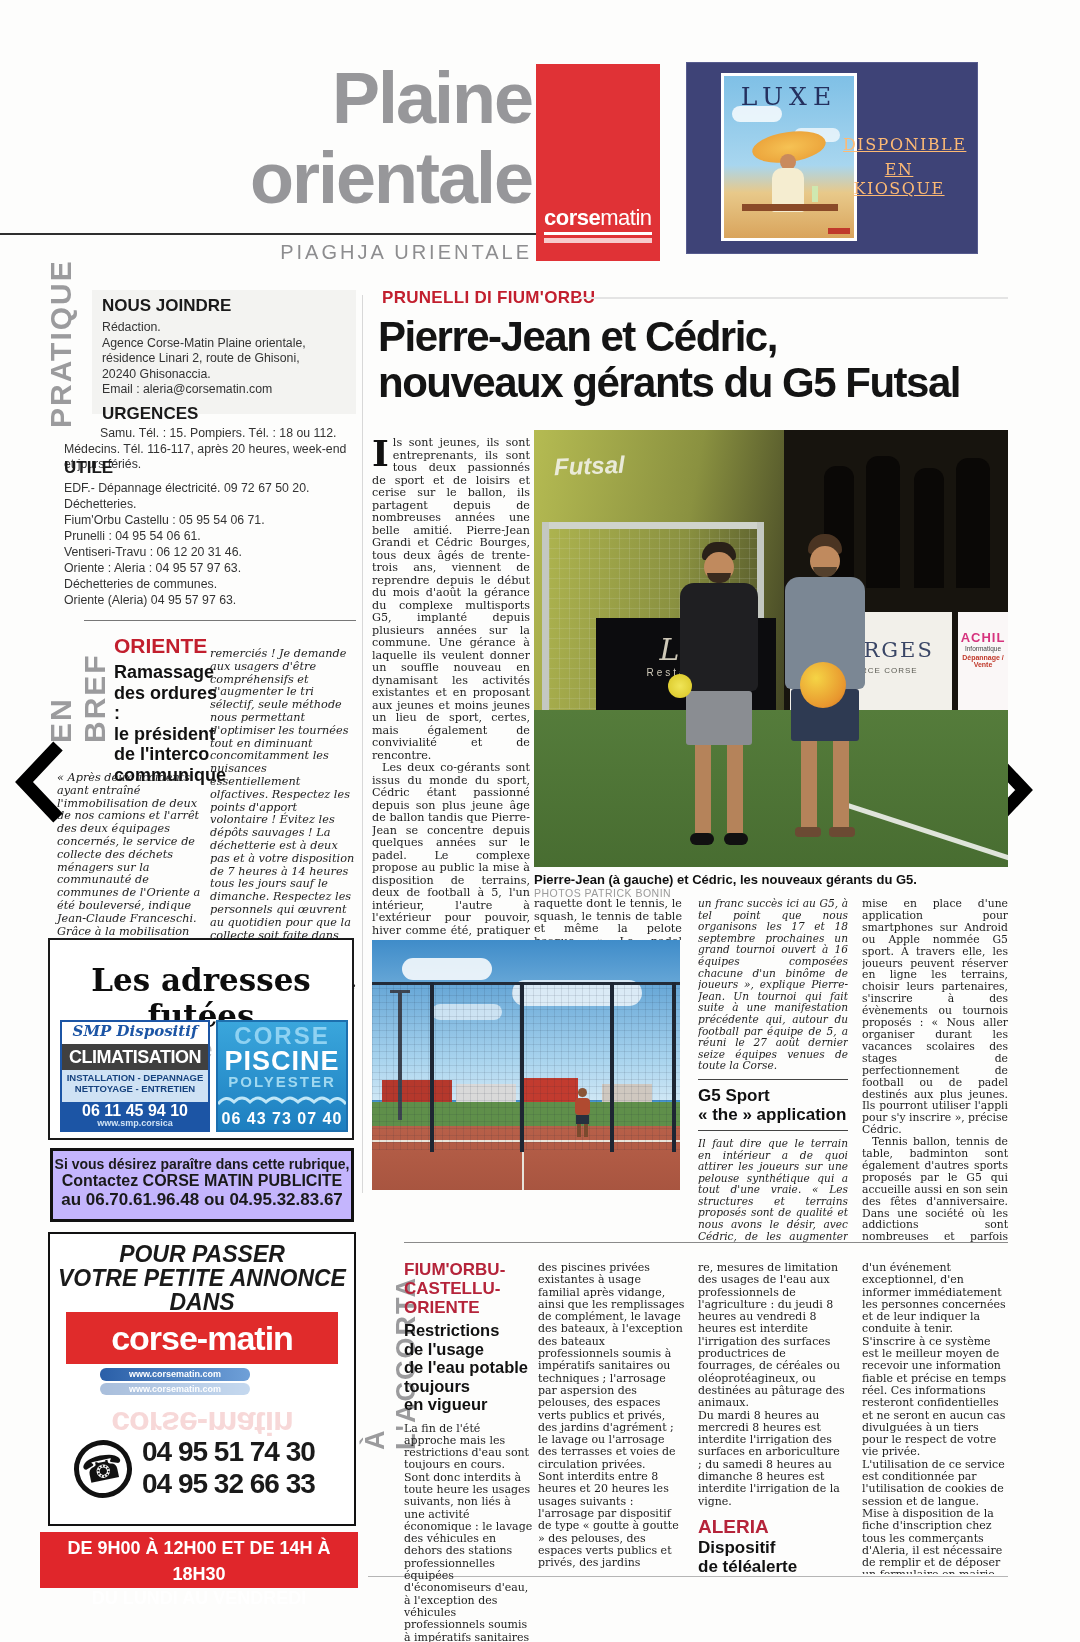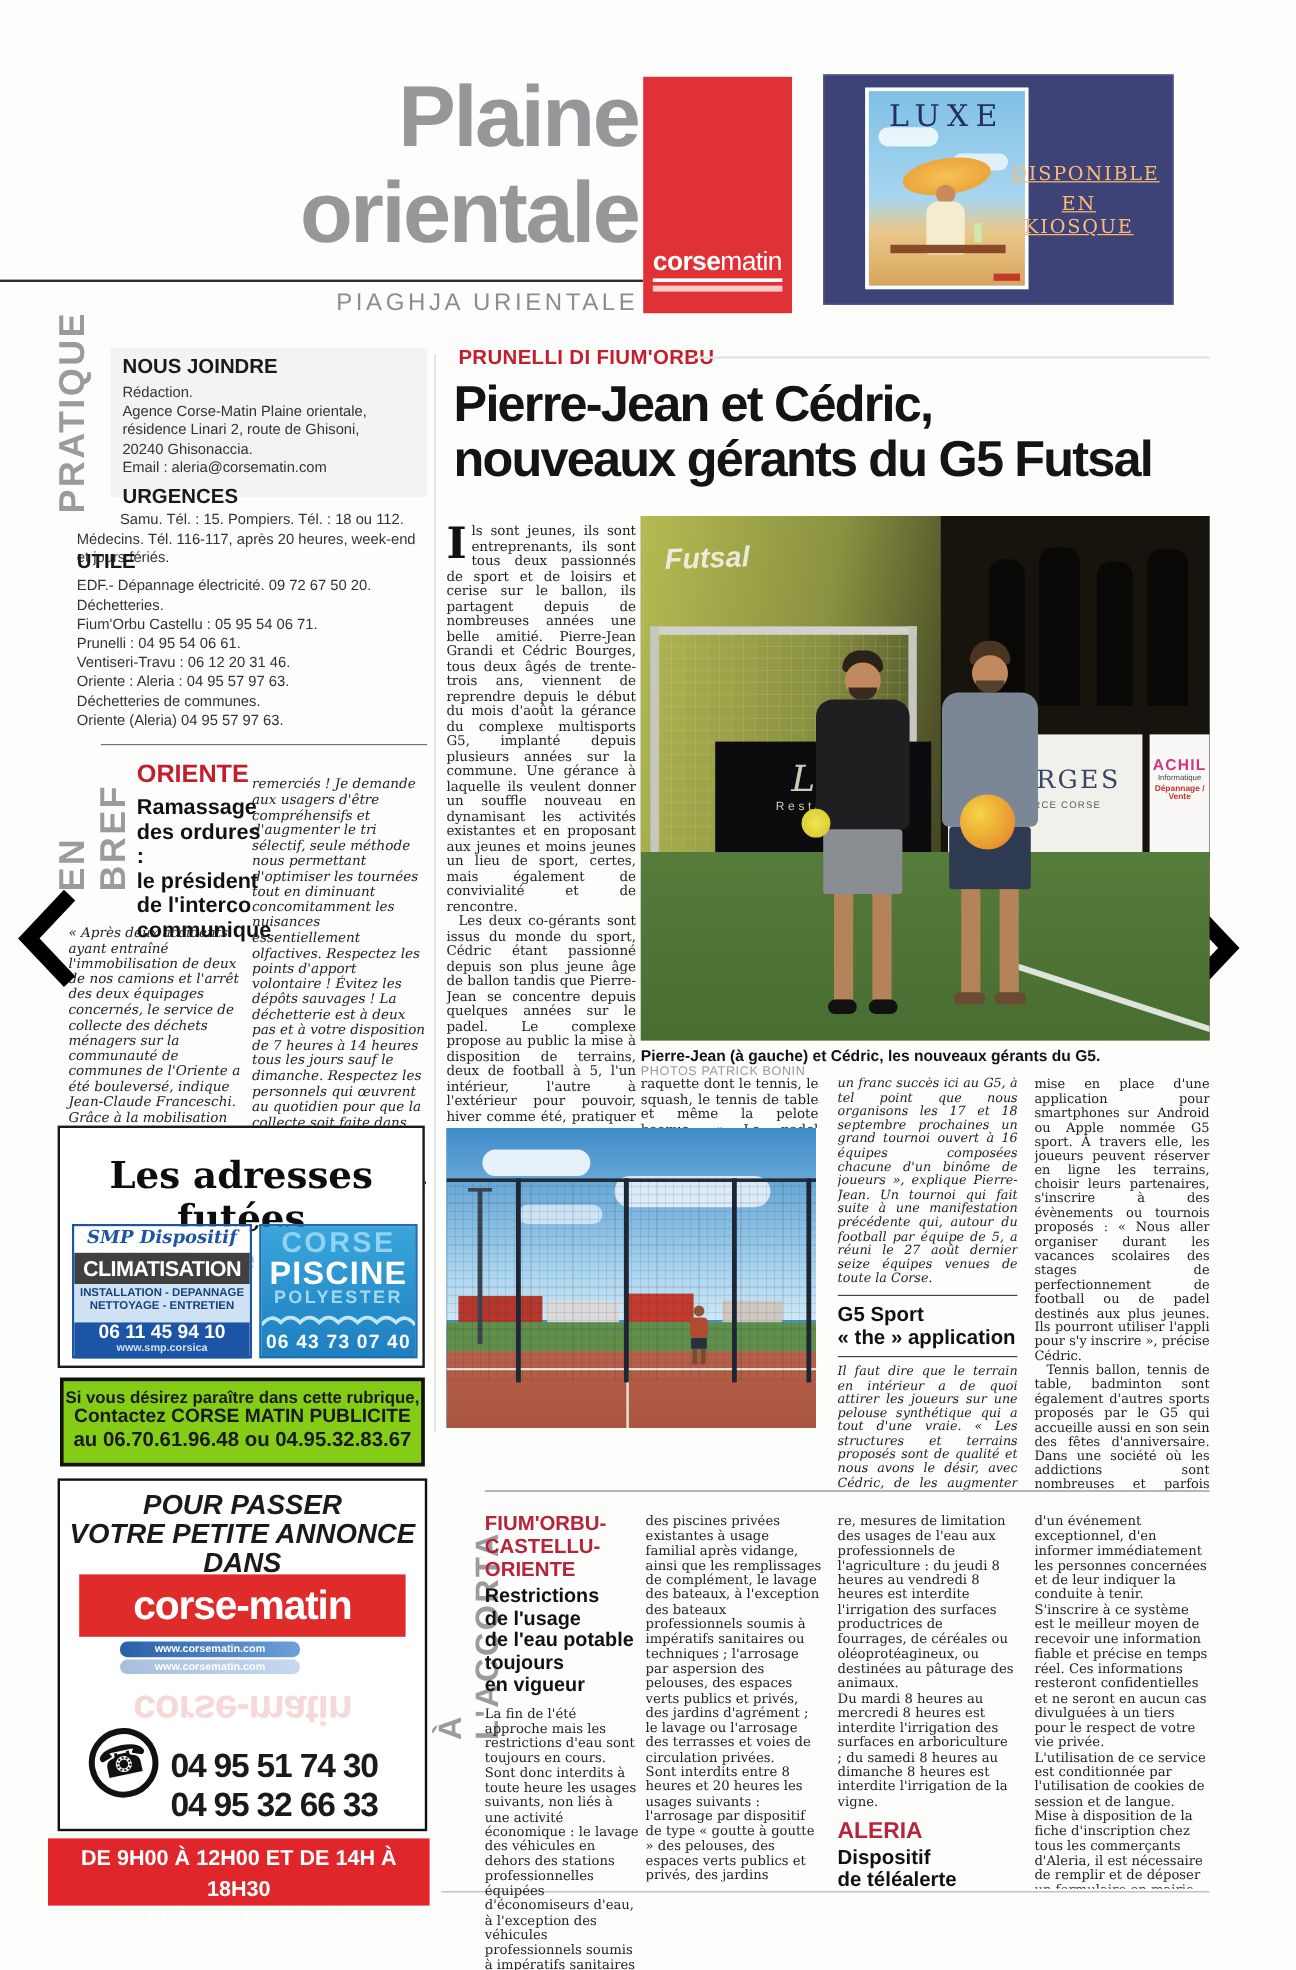--- a/index.html
+++ b/index.html
@@ -127,39 +127,39 @@
       <div style="font:800 24px/24px 'Liberation Sans',sans-serif;color:#8fd2f2;letter-spacing:2px;margin-top:2px;">CORSE</div>
       <div style="font:800 27px/26px 'Liberation Sans',sans-serif;color:#fff;letter-spacing:1px;">PISCINE</div>
       <div style="font:800 15px/16px 'Liberation Sans',sans-serif;color:#9fd8f0;letter-spacing:2px;">POLYESTER</div>
       <svg width="128" height="16" viewBox="0 0 128 16" style="display:block;margin:2px auto 0;">
         <path d="M0 12 Q8 2 16 10 Q24 2 32 10 Q40 2 48 10 Q56 2 64 10 Q72 2 80 10 Q88 2 96 10 Q104 2 112 10 Q120 2 128 12" stroke="#bfe6f7" stroke-width="3" fill="none"></path>
       </svg>
       <div style="font:800 16px 'Liberation Sans',sans-serif;color:#fff;margin-top:2px;letter-spacing:1px;">06 43 73 07 40</div>
     </div>
   </div>
 
-  <div class="abs" style="left:50px;top:1148px;width:304px;height:74px;border:3px solid #111;box-sizing:border-box;text-align:center;background:#84cc16;">
+  <div class="abs" style="left:50px;top:1148px;width:304px;height:74px;border:3px solid #111;box-sizing:border-box;text-align:center;background:#c4b5fd;">
     <div style="font:700 14px 'Liberation Sans',sans-serif;margin-top:5px;">Si vous désirez paraître dans cette rubrique,</div>
     <div style="font:800 16px 'Liberation Sans',sans-serif;">Contactez CORSE MATIN PUBLICITE</div>
     <div style="font:800 17px 'Liberation Sans',sans-serif;">au 06.70.61.96.48 ou 04.95.32.83.67</div>
   </div>
 
   <div class="abs" style="left:48px;top:1232px;width:308px;height:294px;border:2px solid #111;box-sizing:border-box;background:#fff;text-align:center;">
     <div style="font:italic 900 23px/24px 'Liberation Sans',sans-serif;margin-top:8px;">POUR PASSER</div>
     <div style="font:italic 900 23px/24px 'Liberation Sans',sans-serif;">VOTRE PETITE ANNONCE</div>
     <div style="font:italic 900 23px/24px 'Liberation Sans',sans-serif;">DANS</div>
     <div class="abs" style="left:16px;top:78px;width:272px;height:52px;background:#e02b2b;color:#fff;font:800 34px/52px 'Liberation Sans',sans-serif;letter-spacing:-1px;">
       <span>corse-matin</span>
     </div>
     <div class="abs" style="left:50px;top:134px;width:150px;height:13px;background:linear-gradient(90deg,#2a5fa8,#6fa0d8);color:#fff;font:700 9px/13px 'Liberation Sans',sans-serif;border-radius:6px;">www.corsematin.com</div>
     <div class="abs" style="left:50px;top:149px;width:150px;height:12px;background:linear-gradient(90deg,#2a5fa8,#6fa0d8);color:#fff;font:700 9px/12px 'Liberation Sans',sans-serif;border-radius:6px;opacity:.4;">www.corsematin.com</div>
     <div class="abs" style="left:16px;top:166px;width:272px;height:48px;color:#d94040;font:800 34px/48px 'Liberation Sans',sans-serif;letter-spacing:-1px;transform:scaleY(-1);opacity:.2;">corse-matin</div>
     <div class="abs" style="left:24px;top:206px;width:58px;height:58px;border:5px solid #111;border-radius:50%;box-sizing:border-box;font:34px/46px 'DejaVu Sans',sans-serif;color:#111;transform:rotate(-12deg);">☎</div>
     <div class="abs" style="left:92px;top:202px;width:210px;text-align:left;">
-      <div style="font:800 28px/32px 'Liberation Sans',sans-serif;letter-spacing:-1px;margin-top:20px;">04 95 51 74 30</div>
+      <div style="font:800 28px/32px 'Liberation Sans',sans-serif;letter-spacing:-1px;">04 95 51 74 30</div>
       <div style="font:800 28px/32px 'Liberation Sans',sans-serif;letter-spacing:-1px;">04 95 32 66 33</div>
     </div>
   </div>
 
   <div class="abs" style="left:40px;top:1532px;width:318px;height:56px;background:#e0262b;text-align:center;color:#fff;">
     <div style="font:800 18px/26px 'Liberation Sans',sans-serif;margin-top:3px;">DE 9H00 À 12H00 ET DE 14H À 18H30</div>
     <div style="font:800 18px/22px 'Liberation Sans',sans-serif;">DU LUNDI AU VENDREDI</div>
   </div>
 
   <div class="abs" style="left:362px;top:295px;width:1px;height:898px;background:#d8d8d8;"></div>

